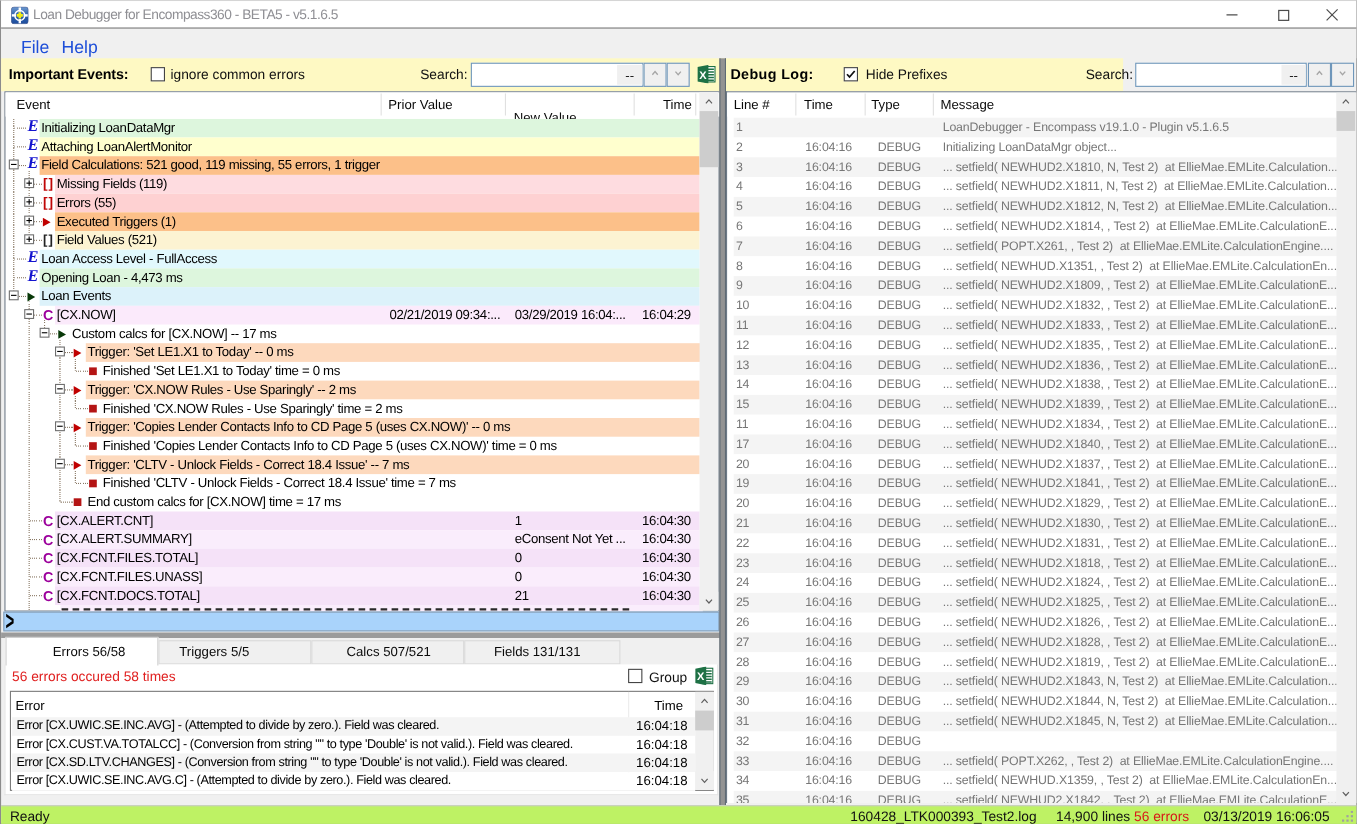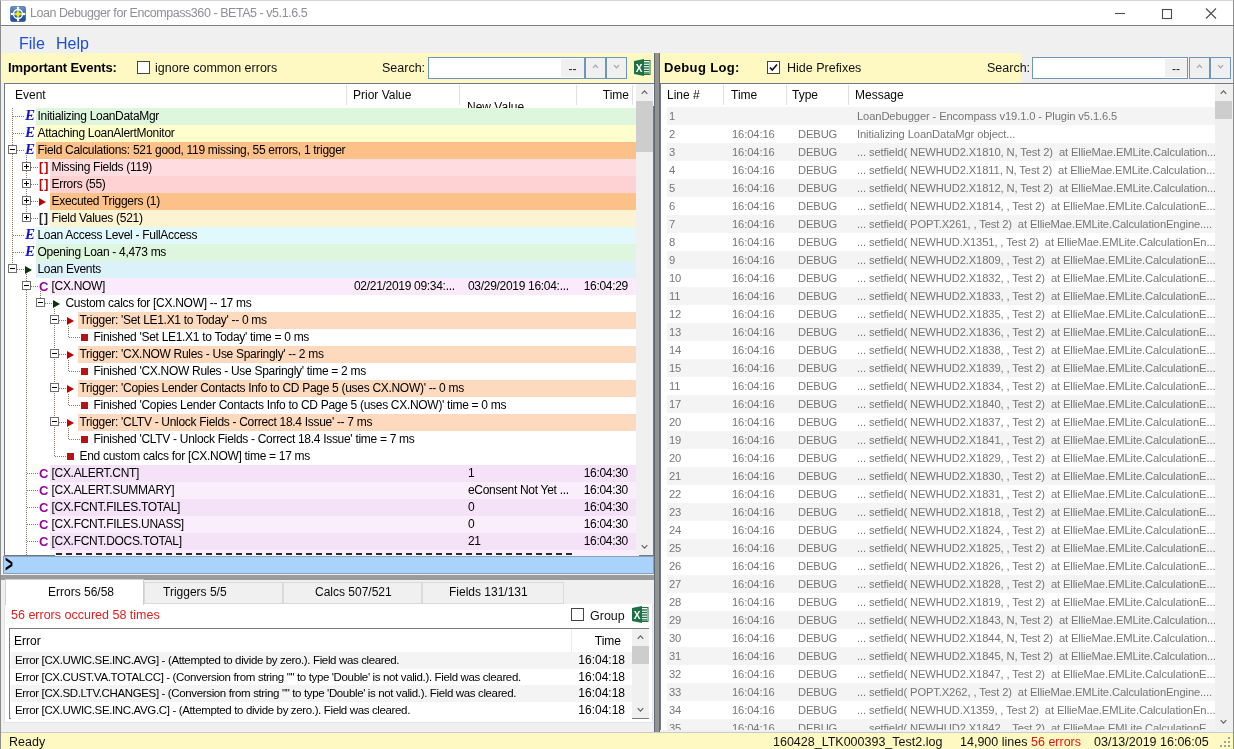--- a/index.html
+++ b/index.html
@@ -57,21 +57,21 @@
 .etime{position:absolute;top:0;right:7px;width:60px;text-align:right;letter-spacing:0;font-size:12px}
 
 #vsplit{position:absolute;left:653px;top:52px;width:6px;height:679px;background:#939393;border-left:1px solid #5f6a74;border-right:1px solid #5f6a74}
 #logtbl{position:absolute;left:659px;top:82px;width:573px;height:647px;border-top:1px solid #6e7a87;border-left:1px solid #6e7a87;background:#fff;overflow:hidden}
 .lrow{position:absolute;left:6px;width:549px;height:18px;line-height:18px;font-size:11.2px;letter-spacing:-.12px;color:#767676;white-space:nowrap;overflow:hidden}
 .lnum{position:absolute;left:2px;top:0}
 .ltime{position:absolute;left:65px;top:0}
 .ltype{position:absolute;left:131px;top:0}
 .lmsg{position:absolute;left:190px;top:0}
 
-#statusbar{position:absolute;left:0;top:731px;width:1232px;height:17px;background:#fef9c3;border-top:1px solid #cacaca;font-size:12.5px;color:#111}
+#statusbar{position:absolute;left:0;top:731px;width:1232px;height:17px;background:#bef264;border-top:1px solid #cacaca;font-size:12.5px;color:#111}
 </style></head><body>
 <div id="win">
 <div id="titlebar">
 <svg class="abs" style="left:9px;top:5px" width="16" height="16" viewBox="0 0 16 16">
 <defs>
           <linearGradient id="bg1" x1="0" y1="0" x2="0" y2="1">
             <stop offset="0" stop-color="#6e9ad0"></stop>
             <stop offset="0.5" stop-color="#2e60ab"></stop>
             <stop offset="1" stop-color="#1e4e9e"></stop>
           </linearGradient>
@@ -652,21 +652,20 @@
       <div class="lrow" style="top:563px;background:#f4f4f4">
         <span class="lnum">31</span>
         <span class="ltime">16:04:16</span>
         <span class="ltype">DEBUG</span>
         <span class="lmsg">... setfield( NEWHUD2.X1845, N, Test 2)&nbsp; at EllieMae.EMLite.Calculation...</span>
       </div>
       <div class="lrow" style="top:581px;background:#fff">
         <span class="lnum">32</span>
         <span class="ltime">16:04:16</span>
         <span class="ltype">DEBUG</span>
-        <span class="lmsg">... setfield( NEWHUD2.X1847, , Test 2)&nbsp; at EllieMae.EMLite.CalculationE...</span>
       </div>
       <div class="lrow" style="top:599px;background:#f4f4f4">
         <span class="lnum">33</span>
         <span class="ltime">16:04:16</span>
         <span class="ltype">DEBUG</span>
         <span class="lmsg">... setfield( POPT.X262, , Test 2)&nbsp; at EllieMae.EMLite.CalculationEngine....</span>
       </div>
       <div class="lrow" style="top:617px;background:#fff">
         <span class="lnum">34</span>
         <span class="ltime">16:04:16</span>

